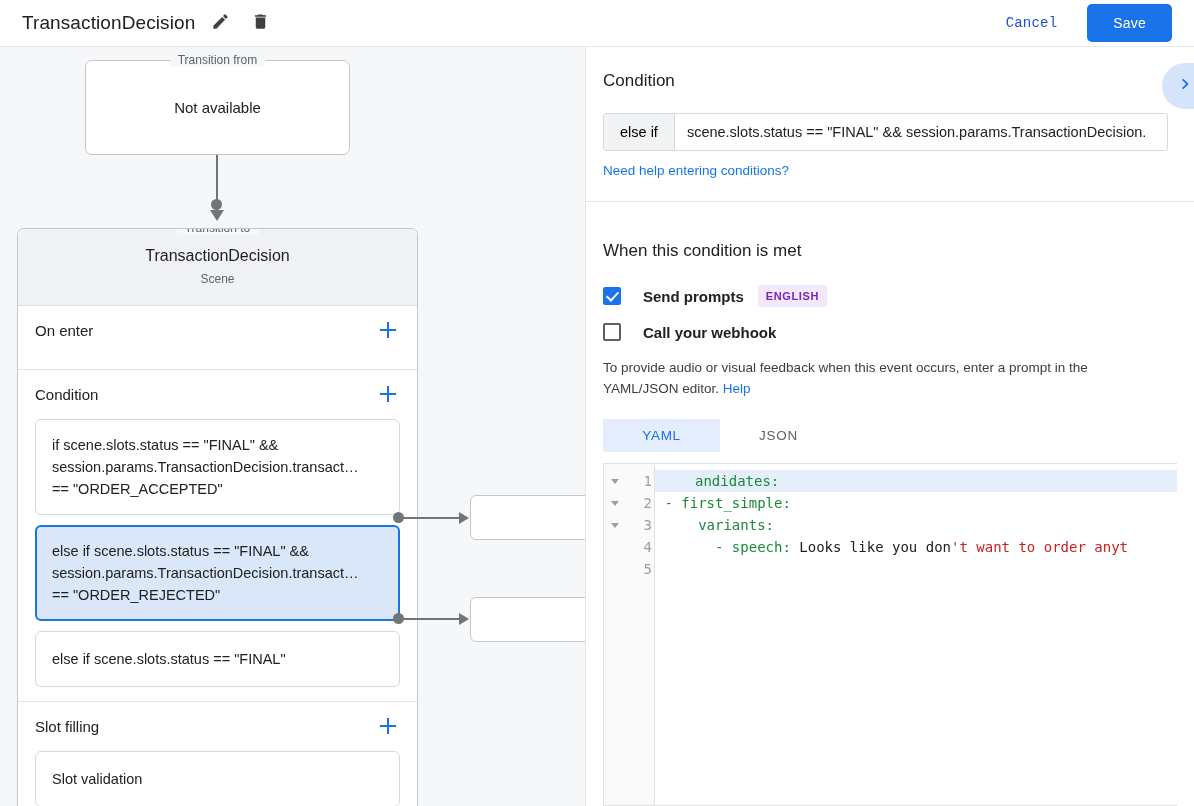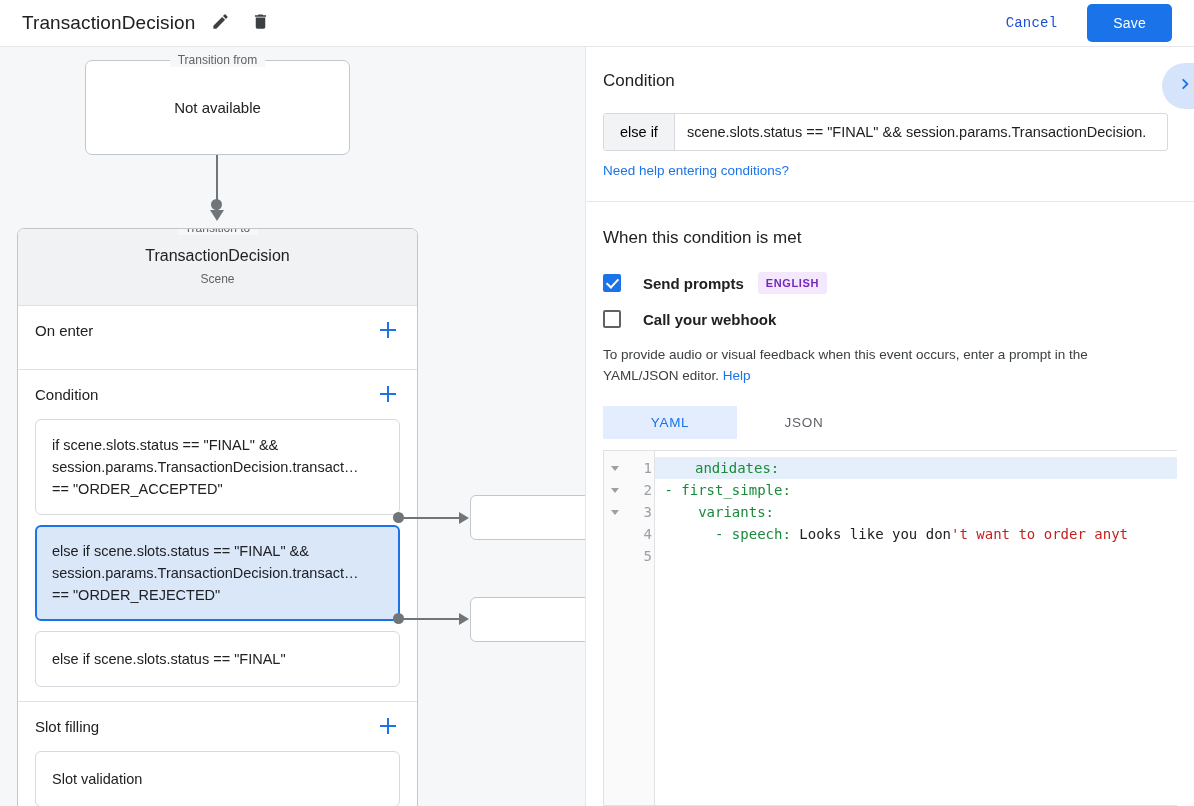--- a/index.html
+++ b/index.html
@@ -355,21 +355,21 @@
   .met-block {
     padding: 26px 17px 0 17px;
     flex: 1 1 auto;
     min-height: 0;
     display: flex;
     flex-direction: column;
   }
   .met-title {
     font-size: 17px;
     color: #202124;
-    margin: 0 0 24px 0;
+    margin: 13px 0 24px 0;
     font-weight: 400;
   }
   .check-row {
     display: flex;
     align-items: center;
     margin-bottom: 26px;
   }
   .checkbox {
     width: 18px;
     height: 18px;
@@ -419,21 +419,21 @@
     margin: -10px 0 14px 0;
     max-width: 562px;
   }
   .met-desc a { color: #1a73e8; text-decoration: none; cursor: pointer; }
 
   .editor-tabs {
     display: flex;
     margin-top: 6px;
   }
   .editor-tab {
-    width: 134px;
+    width: 117px;
     height: 33px;
     display: flex;
     align-items: center;
     justify-content: center;
     font-size: 13.5px;
     letter-spacing: 0.7px;
     color: #5f6368;
     cursor: pointer;
     font-weight: 500;
   }

